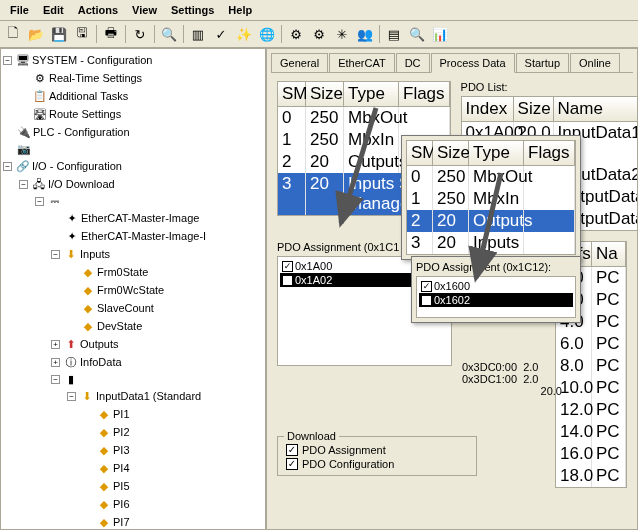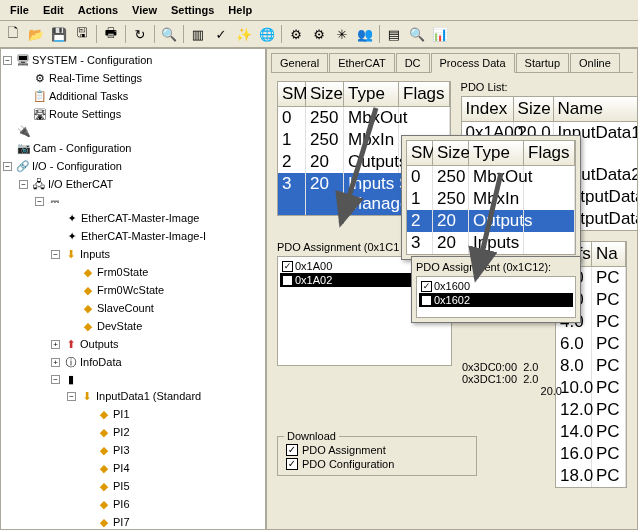--- a/index.html
+++ b/index.html
@@ -111,41 +111,41 @@
                   <span class="ticon">🛣</span>
                   <span>Route Settings</span>
                 </div>
               </li>
           </ul>
         </li>
         <li>
             <div class="tree-row">
               <span class="noexp"></span>
               <span class="ticon">🔌</span>
+              <span>PLC - Configuration</span>
             </div>
           </li>
         <li>
             <div class="tree-row">
               <span class="noexp"></span>
               <span class="ticon">📷</span>
-              <span>Cam - Configuration</span>
             </div>
           </li>
         <li>
           <div class="tree-row">
               <span class="exp">−</span>
               <span class="ticon">🔗</span>
               <span>I/O - Configuration</span>
             </div>
           <ul>
             <li>
               <div class="tree-row">
                   <span class="exp">−</span>
                   <span class="ticon">🖧</span>
-                  <span>I/O EtherCAT</span>
+                  <span>I/O Download</span>
                 </div>
               <ul>
                 <li>
                   <div class="tree-row">
                       <span class="exp">−</span>
                       <span class="ticon">⎓</span>
                     </div>
                   <ul>
                     <li>
                         <div class="tree-row">

